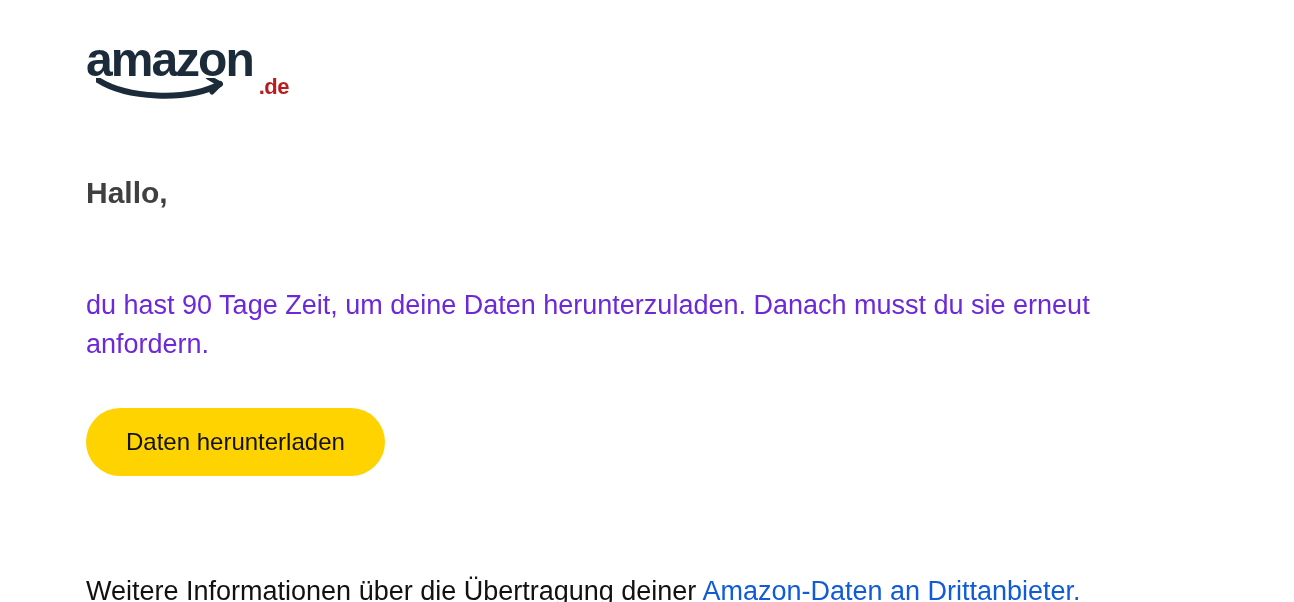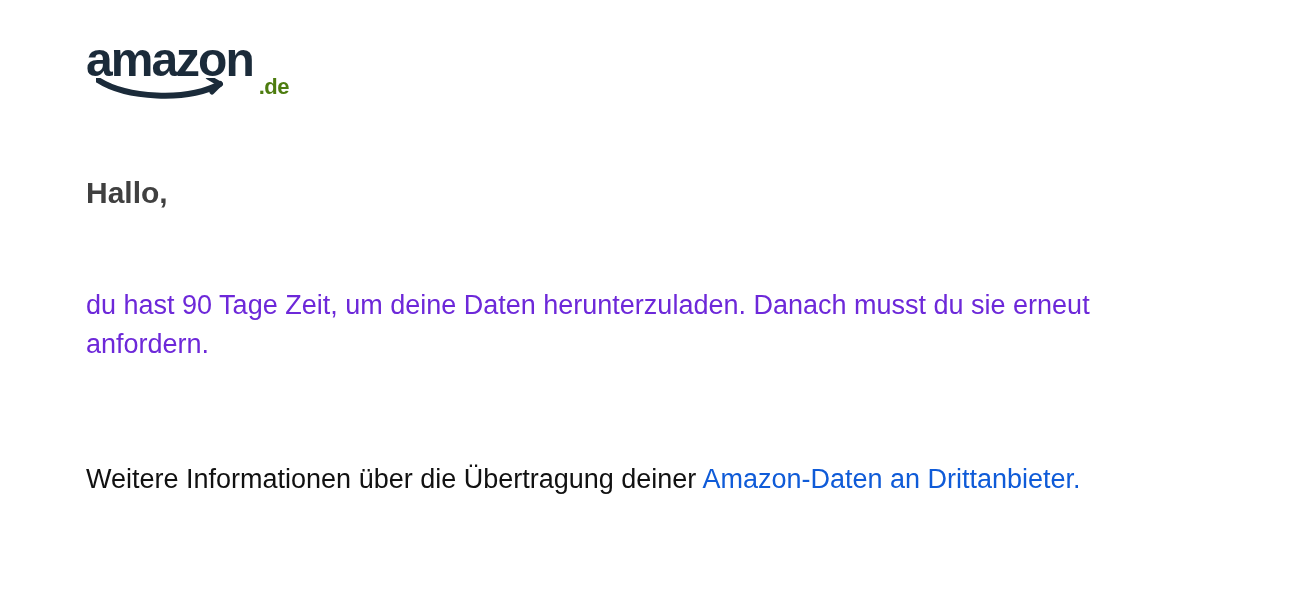--- a/index.html
+++ b/index.html
@@ -35,21 +35,21 @@
       font-family: Arial, Helvetica, sans-serif;
     }
     .logo-smile {
       display: block;
       margin-top: -6px;
       margin-left: 10px;
     }
     .logo-tld {
       font-size: 22px;
       font-weight: 700;
-      color: #4d7c0f;
+      color: #b91c1c;
       padding-top: 24px;
       letter-spacing: -0.5px;
       font-family: Arial, Helvetica, sans-serif;
     }
     .greeting {
       font-size: 30px;
       font-weight: 700;
       margin-top: 76px;
       color: #404040;
     }
@@ -95,18 +95,19 @@
         <path d="M124 6 L112 -1 M124 6 L116 14" stroke="#1b2b3a" stroke-width="5" fill="none" stroke-linecap="round"></path>
       </svg>
     </span>
     <span class="logo-tld">.de</span>
   </div>
 
   <div class="greeting">Hallo,</div>
 
   <div class="body-text">du hast 90 Tage Zeit, um deine Daten herunterzuladen. Danach musst du sie erneut anfordern.</div>
 
+  <button class="cta-button">Daten herunterladen</button>
 
   <div class="footer-text">
     <span>Weitere Informationen über die Übertragung deiner </span><a href="#">Amazon-Daten an Drittanbieter.</a>
   </div>
 
 </div>
 
 </body></html>

